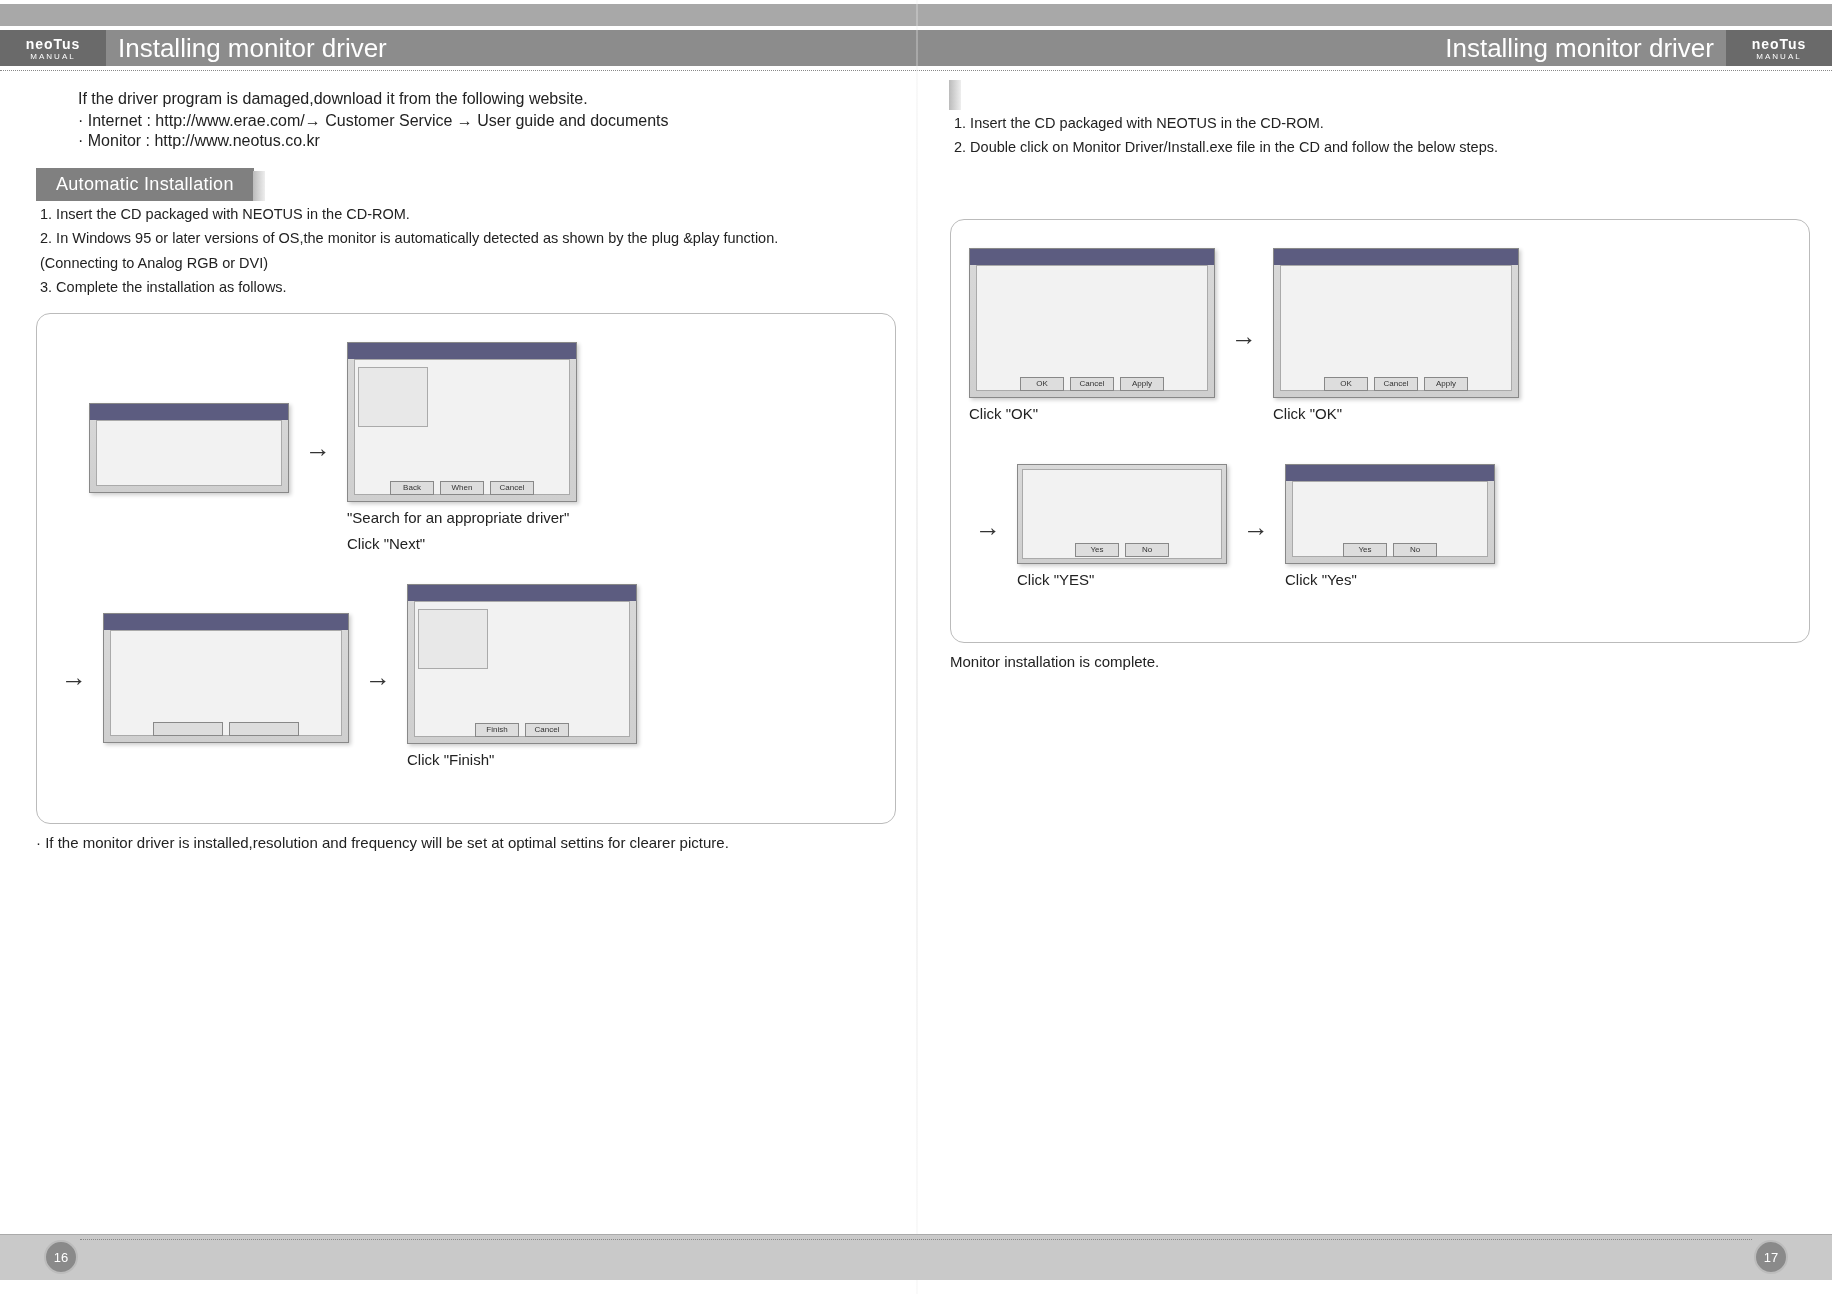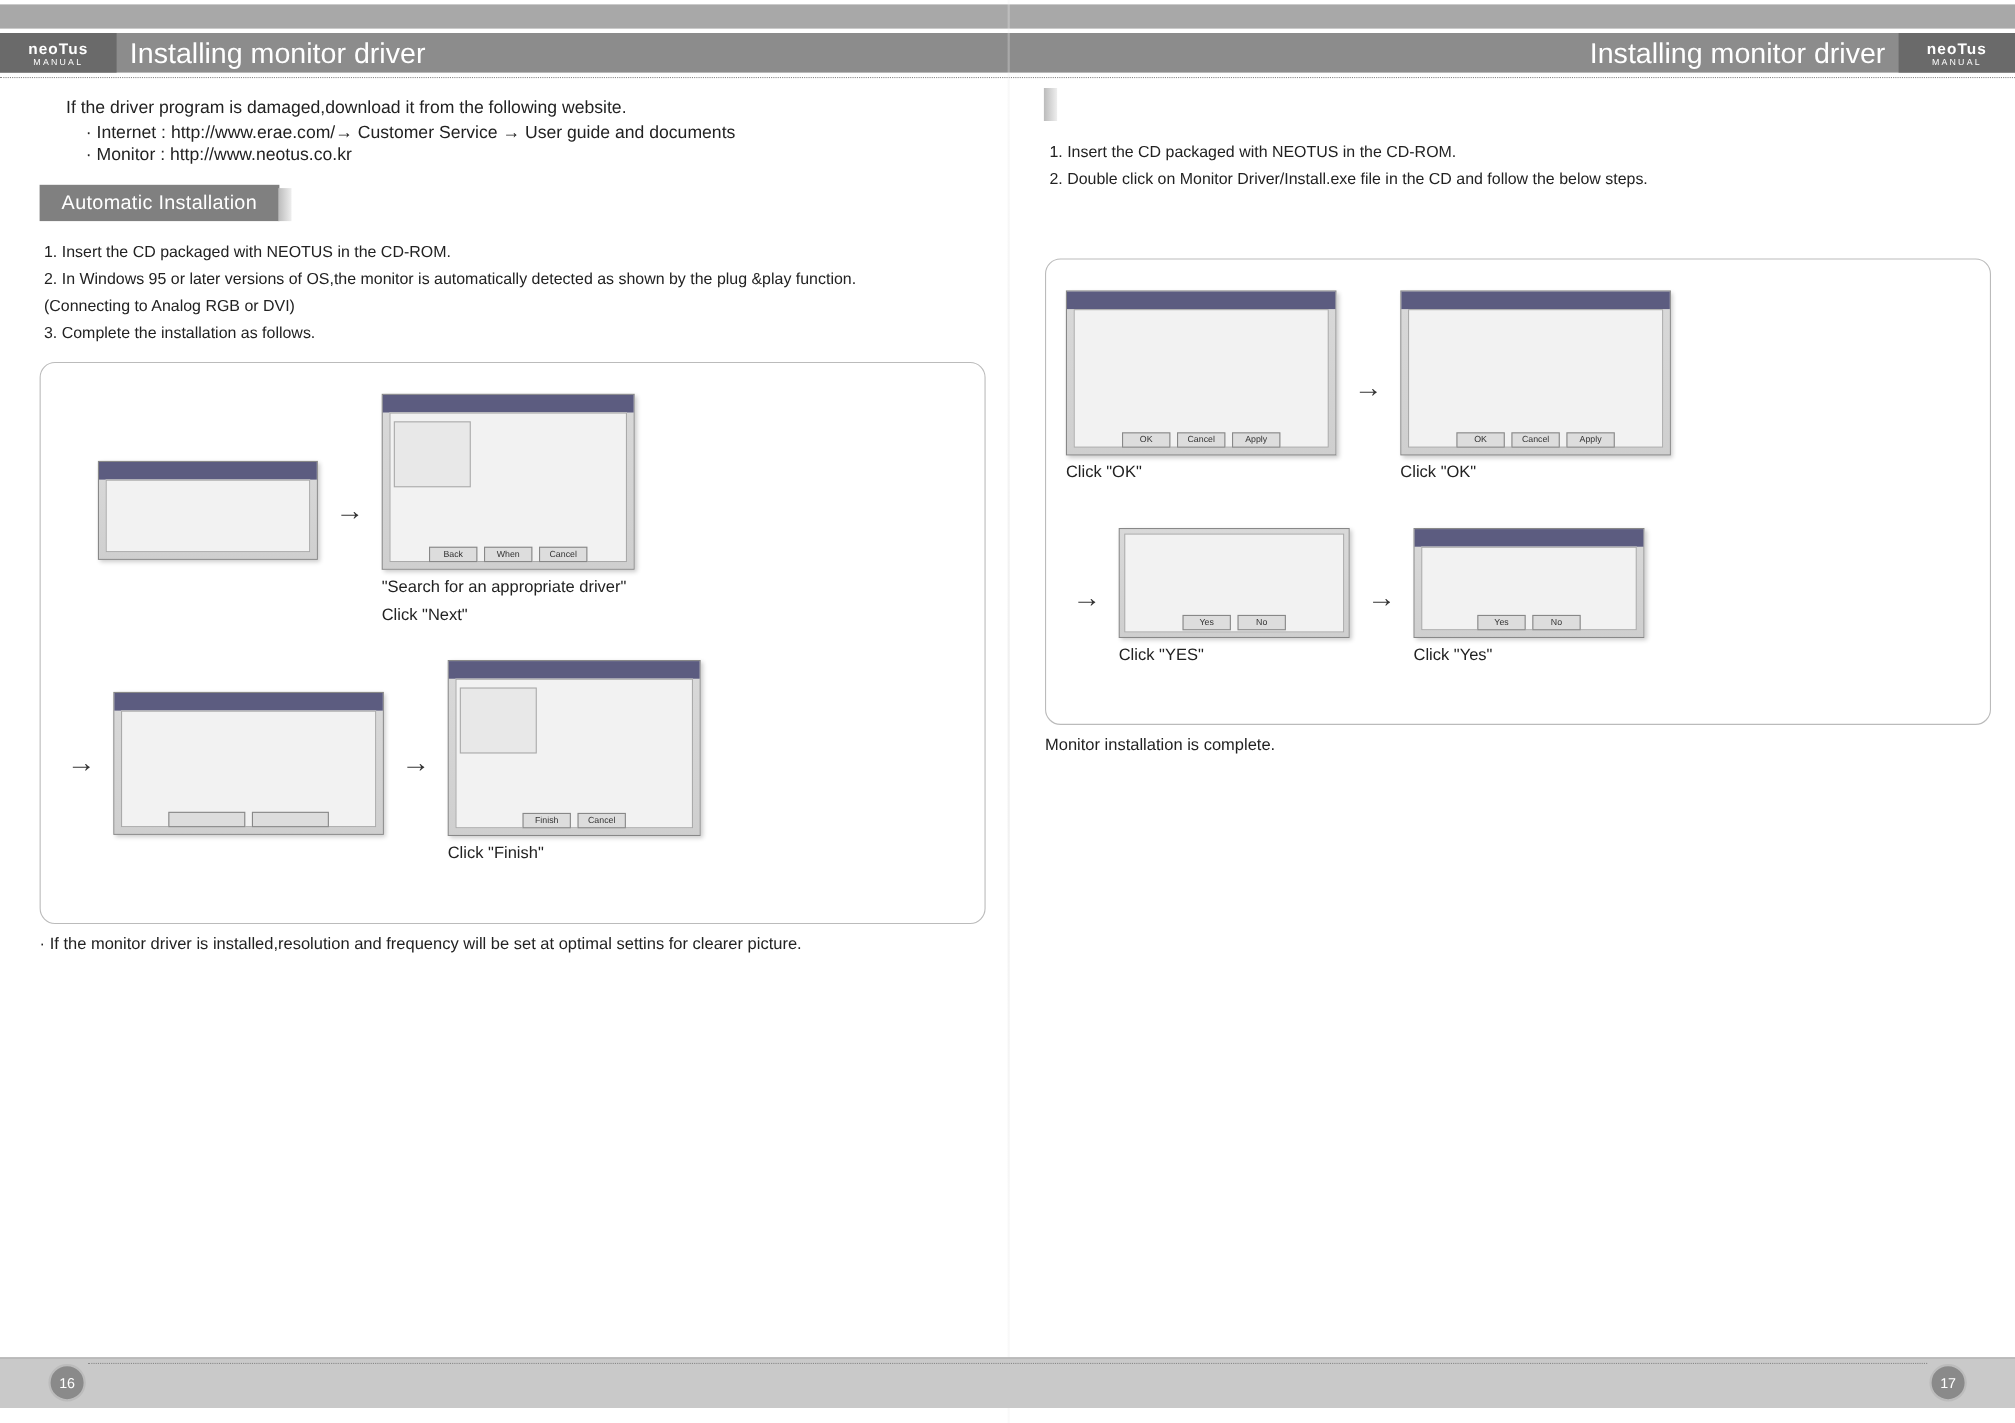--- a/index.html
+++ b/index.html
@@ -53,42 +53,42 @@
   }
 
   .page-left, .page-right {
     position: absolute;
     top: 80px;
     width: 860px;
   }
   .page-left { left: 36px; }
   .page-right { left: 950px; }
 
-  .intro { font-size: 16px; margin: 10px 0 4px 24px; color: #222;}
+  .intro { font-size: 16px; margin: 10px 0 4px 42px; color: #222;}
   .bullet-line { font-size: 16px; margin: 2px 0 2px 42px; color: #222;}
 
   .section-tab {
     display: inline-block;
     background: #808080;
     color: #fff;
     font-size: 18px;
     padding: 6px 20px;
     margin-top: 16px;
     letter-spacing: 0.3px;
   }
   .section-tab .sub { font-size: 14px; }
   .section-stripe {
     display: inline-block;
     width: 12px; height: 30px;
     vertical-align: bottom;
     background: linear-gradient(to right,#bbb,#eee);
     margin-left: -1px;
   }
 
-  .steps { margin: 18px 0 10px 4px; font-size: 14.5px; line-height: 1.55; color:#222;}
+  .steps { margin: 2px 0 10px 4px; font-size: 14.5px; line-height: 1.55; color:#222;}
   .steps p { margin-bottom: 2px;}
 
   .panel {
     border: 1px solid #bbb;
     border-radius: 14px;
     margin-top: 14px;
     padding: 28px 18px 28px 18px;
   }
   .row { display:flex; align-items:center; gap:10px; margin-bottom: 24px; justify-content: flex-start;}
   .arrow { font-size: 26px; color:#333; padding: 0 6px;}

